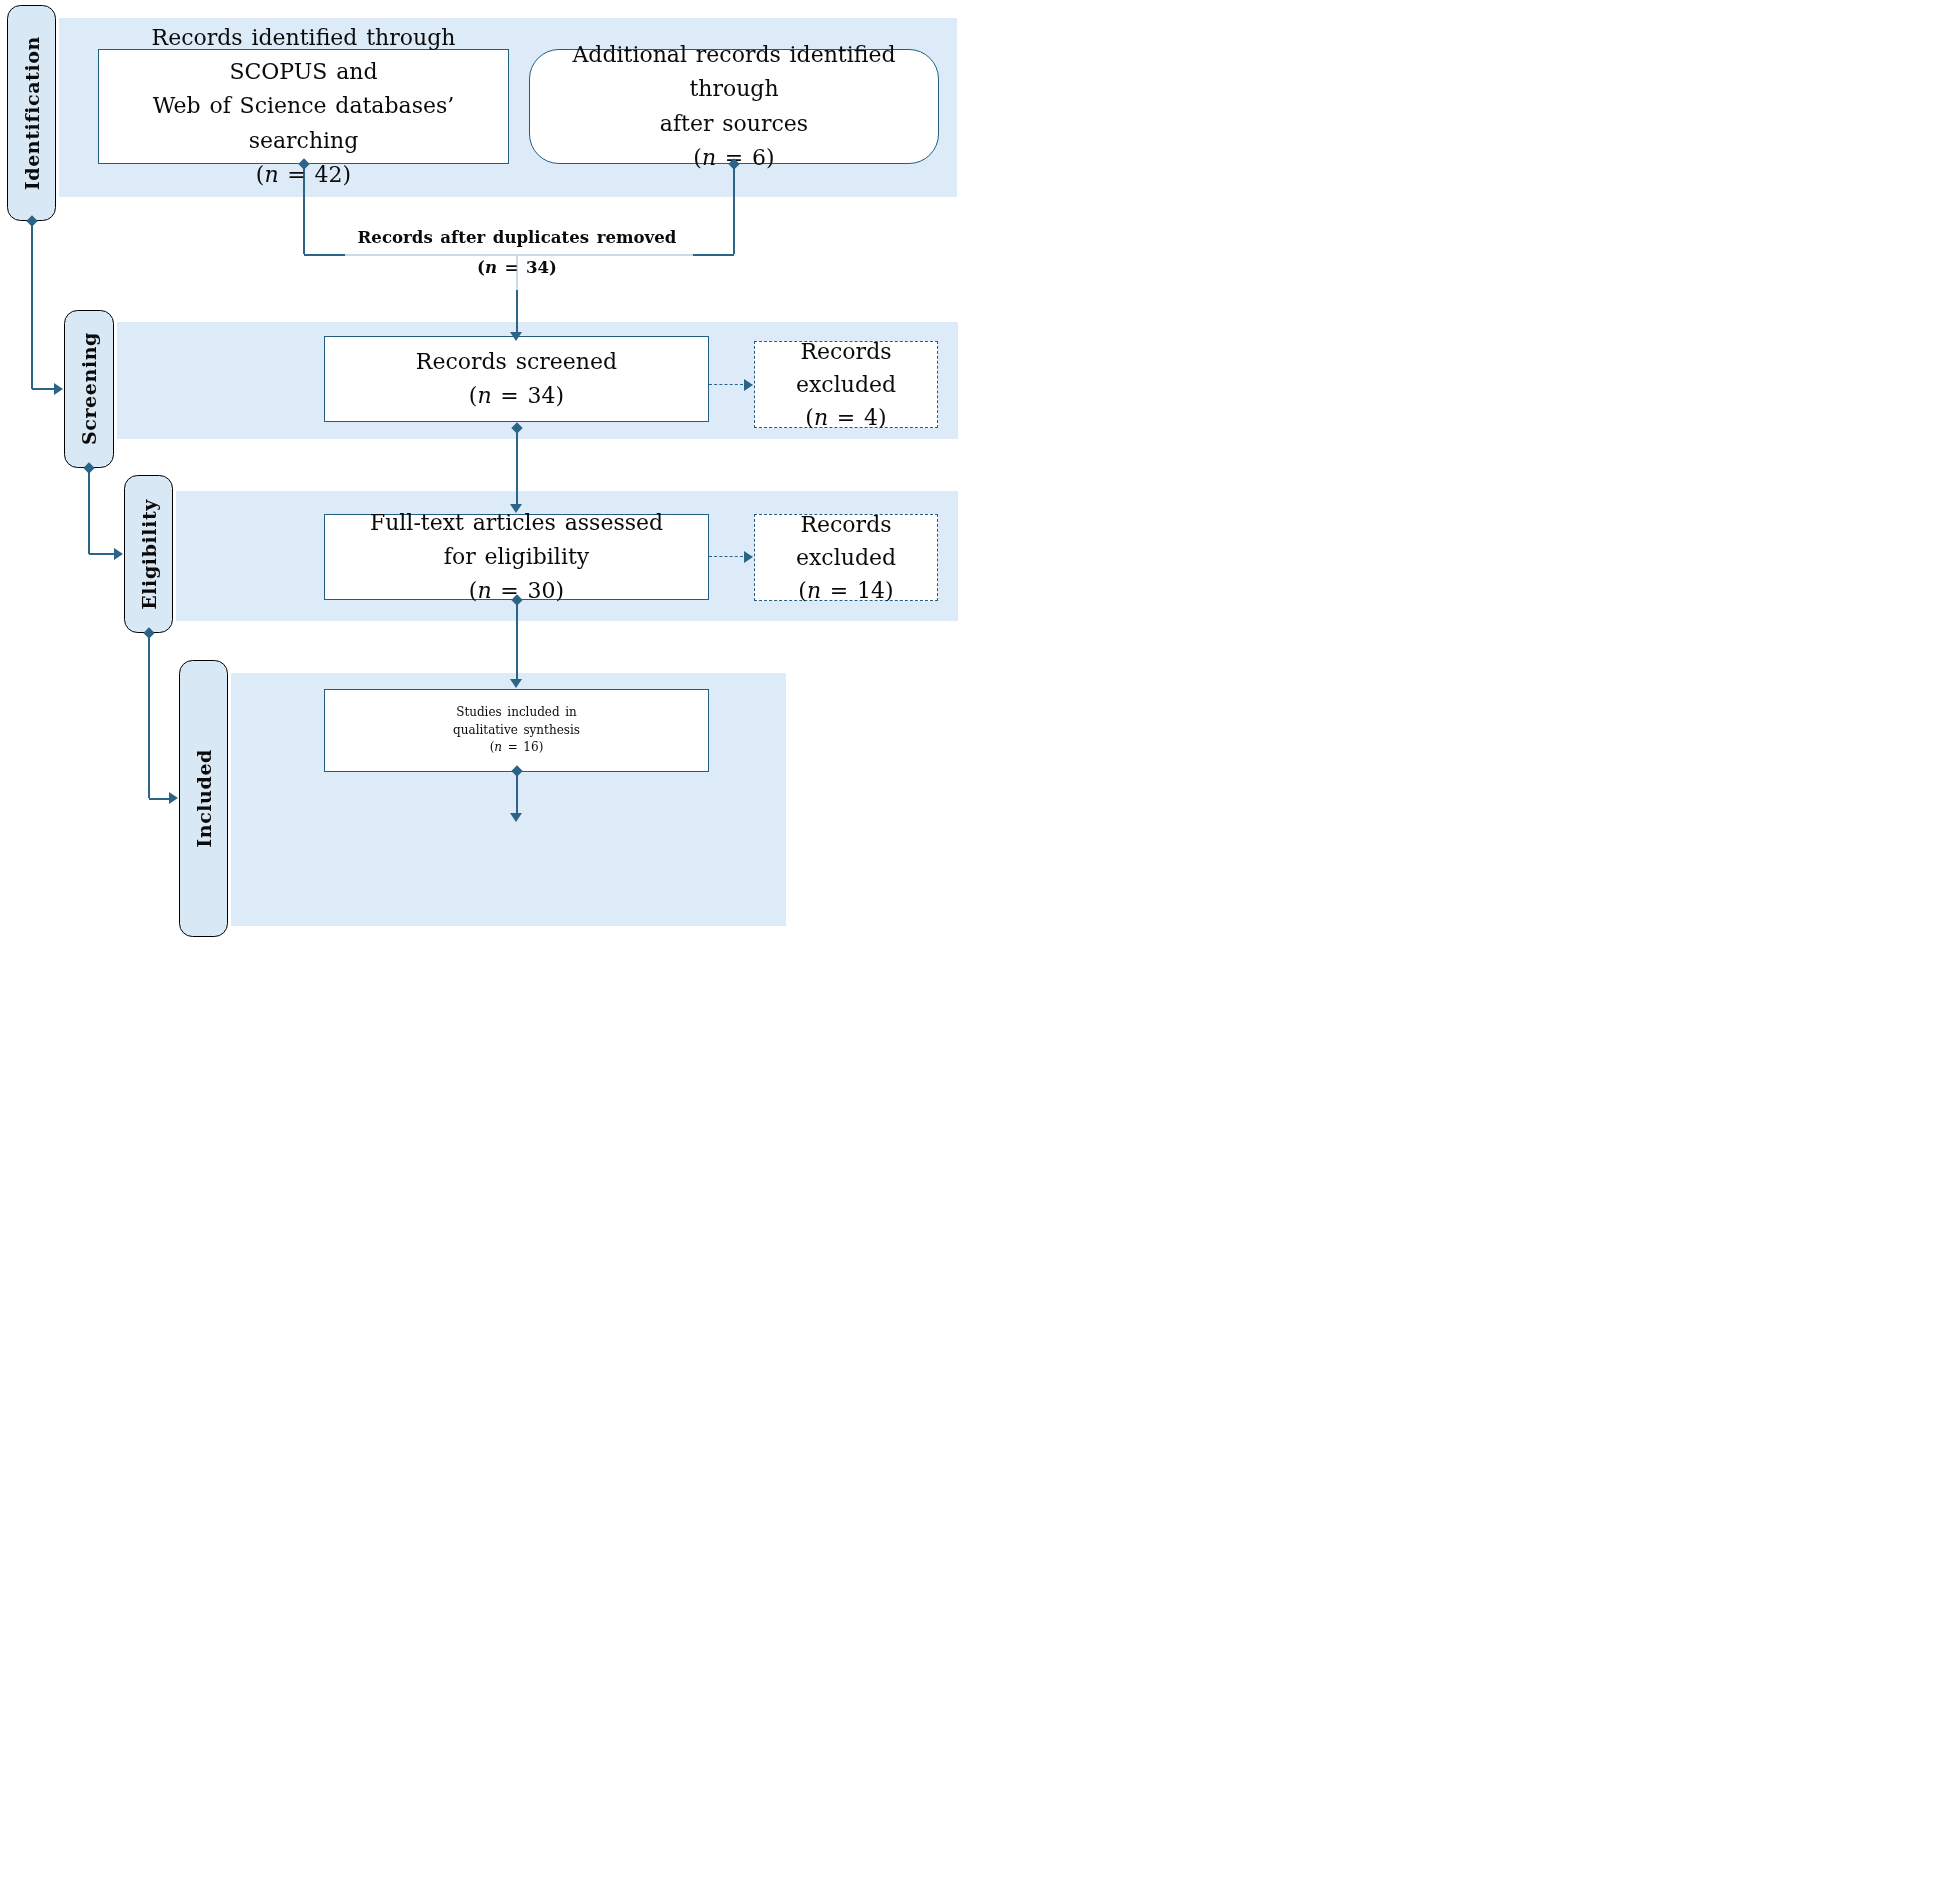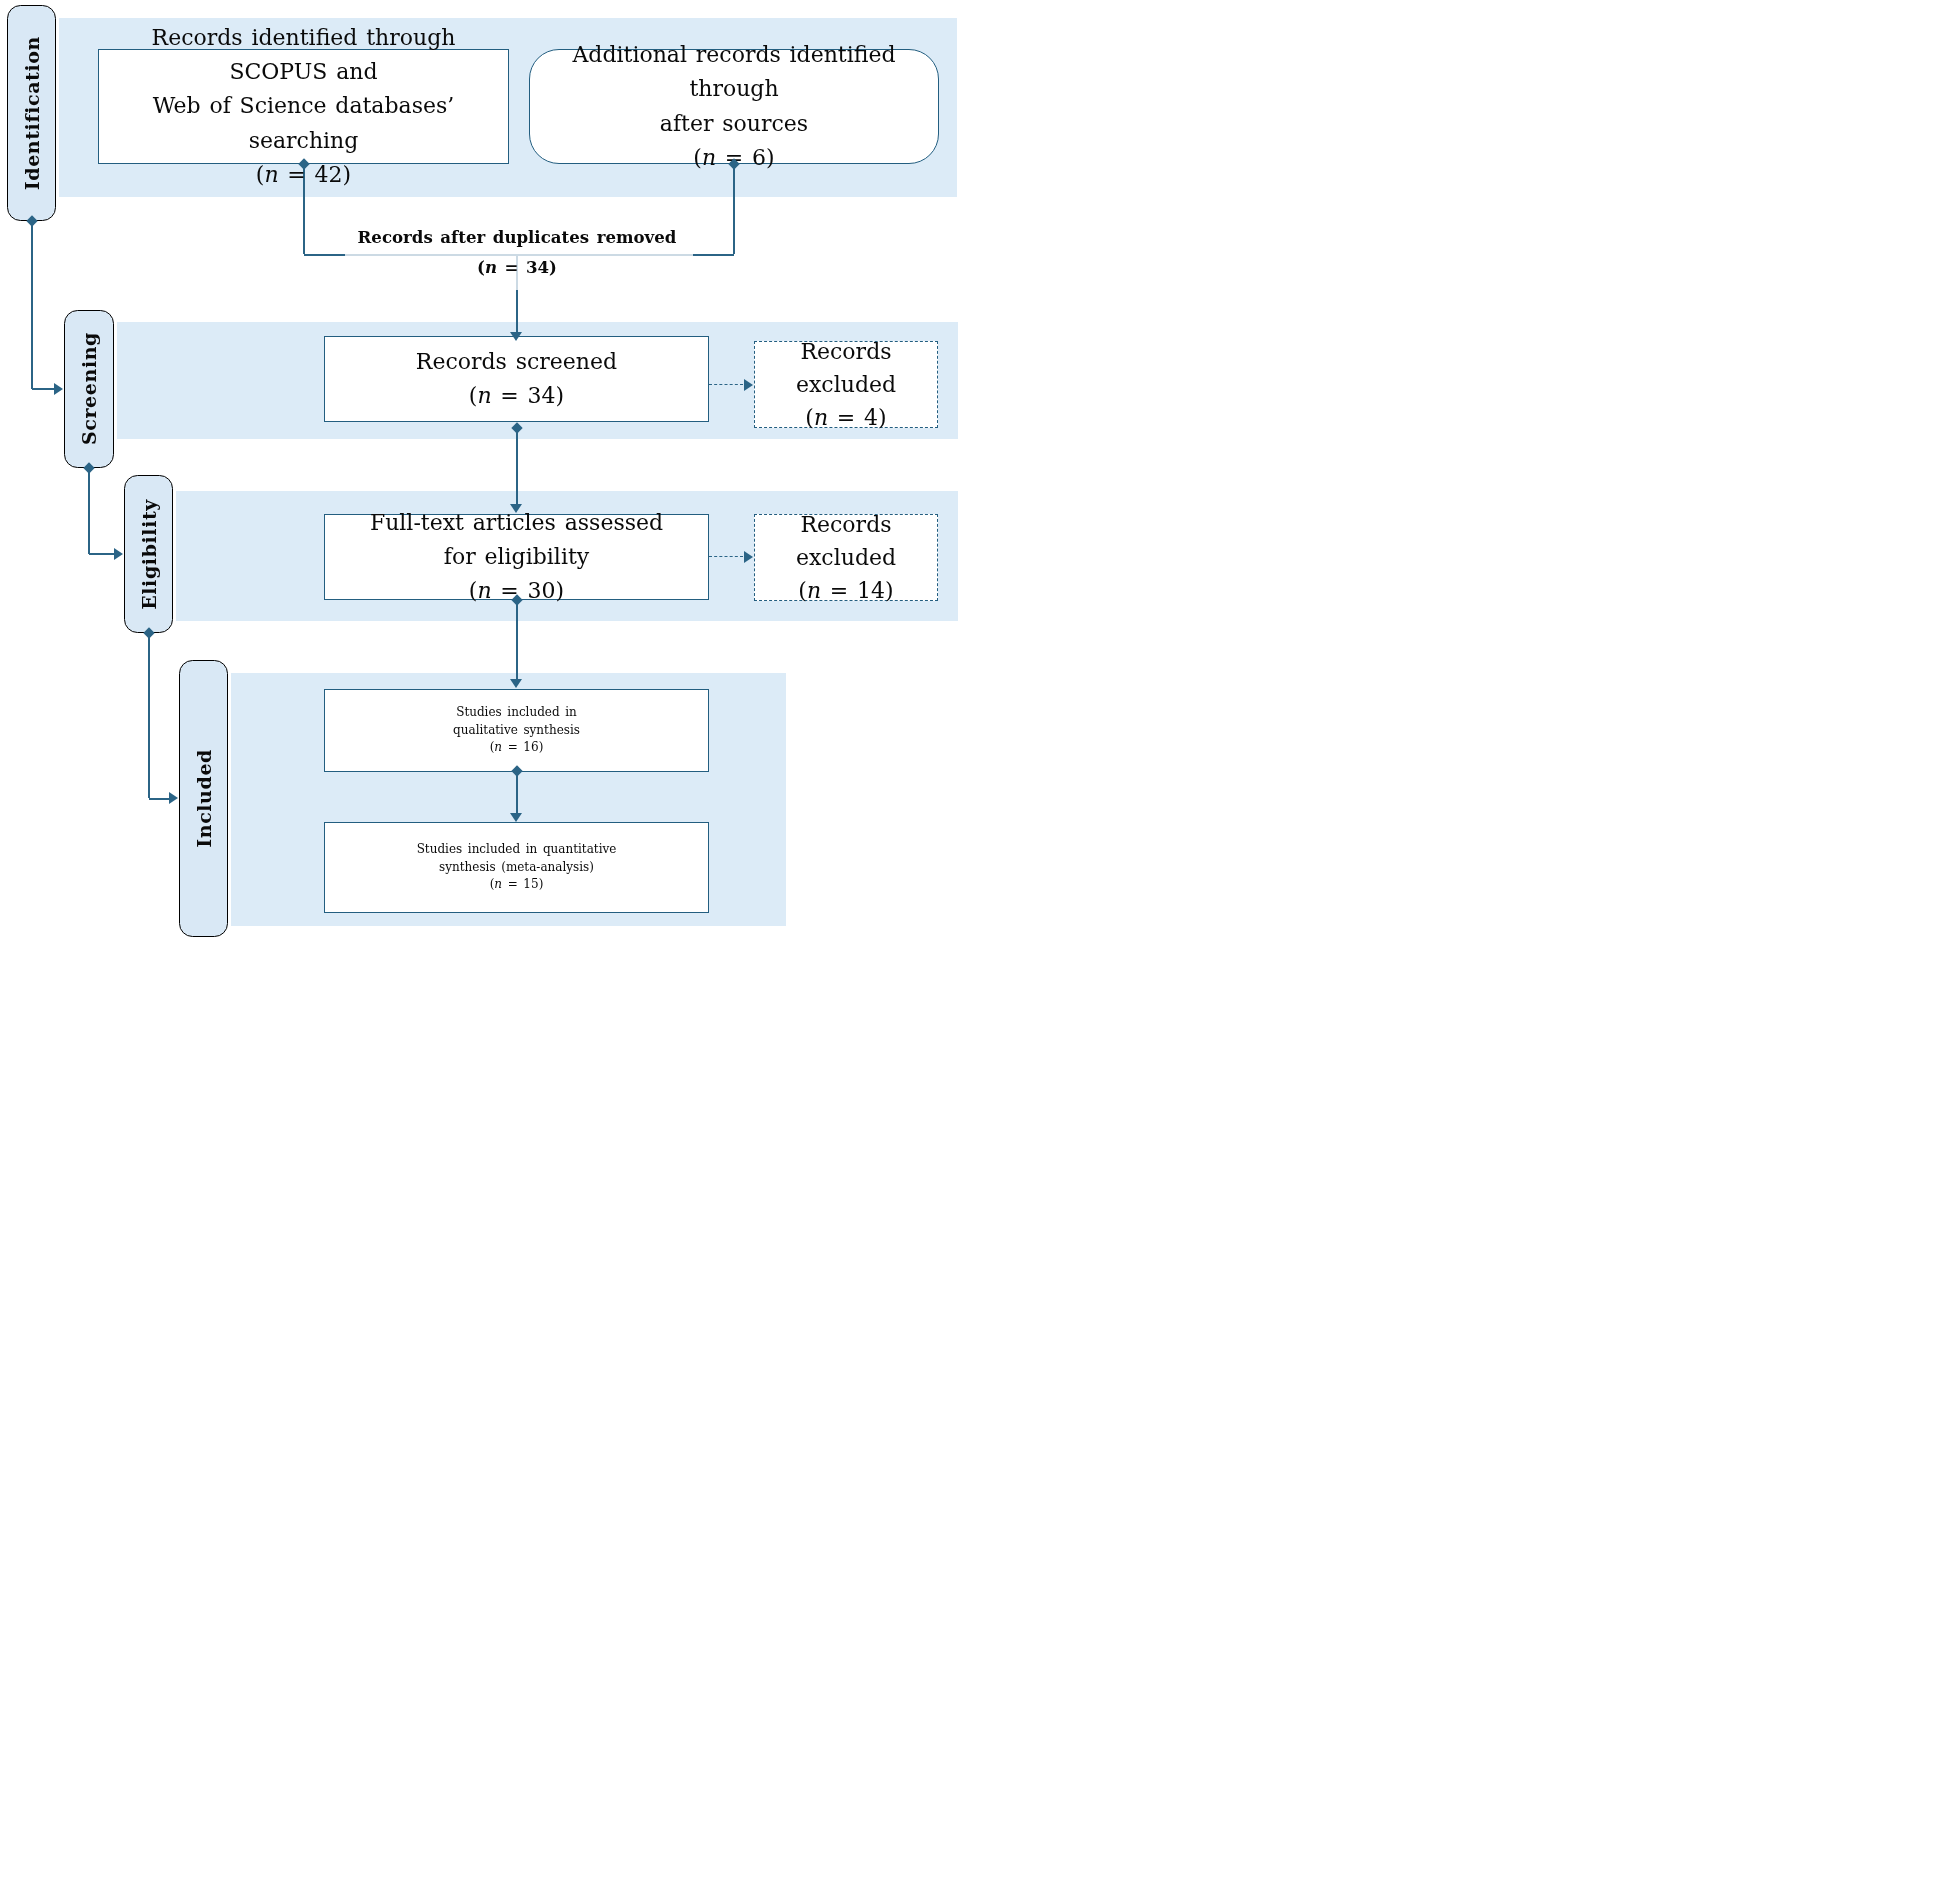--- a/index.html
+++ b/index.html
@@ -134,25 +134,20 @@
   <div class="fbox small-lh" style="left:324px;top:689px;width:385px;height:83px;">
     <div>Studies included in</div>
     <div>qualitative synthesis</div>
     <div class="nline"><span>(</span><i>n</i><span> = 16)</span></div>
   </div>
 
   <div class="diamond" style="left:513px;top:767px;"></div>
   <div class="vline" style="left:516px;top:771px;height:42px;"></div>
   <div class="arrow-down" style="left:510px;top:813px;"></div>
 
-  <div class="fbox small-lh" style="left:324px;top:822px;width:385px;height:91px;">
-    <div>Studies included in quantitative</div>
-    <div>synthesis (meta-analysis)</div>
-    <div class="nline"><span>(</span><i>n</i><span> = 15)</span></div>
-  </div>
 
   <div class="diamond" style="left:28px;top:217px;"></div>
   <div class="vline" style="left:31px;top:221px;height:168px;"></div>
   <div class="hline" style="left:32px;top:388px;width:22px;"></div>
   <div class="arrow-right" style="left:54px;top:383px;"></div>
 
   <div class="diamond" style="left:85px;top:464px;"></div>
   <div class="vline" style="left:88px;top:468px;height:86px;"></div>
   <div class="hline" style="left:89px;top:553px;width:25px;"></div>
   <div class="arrow-right" style="left:114px;top:548px;"></div>

